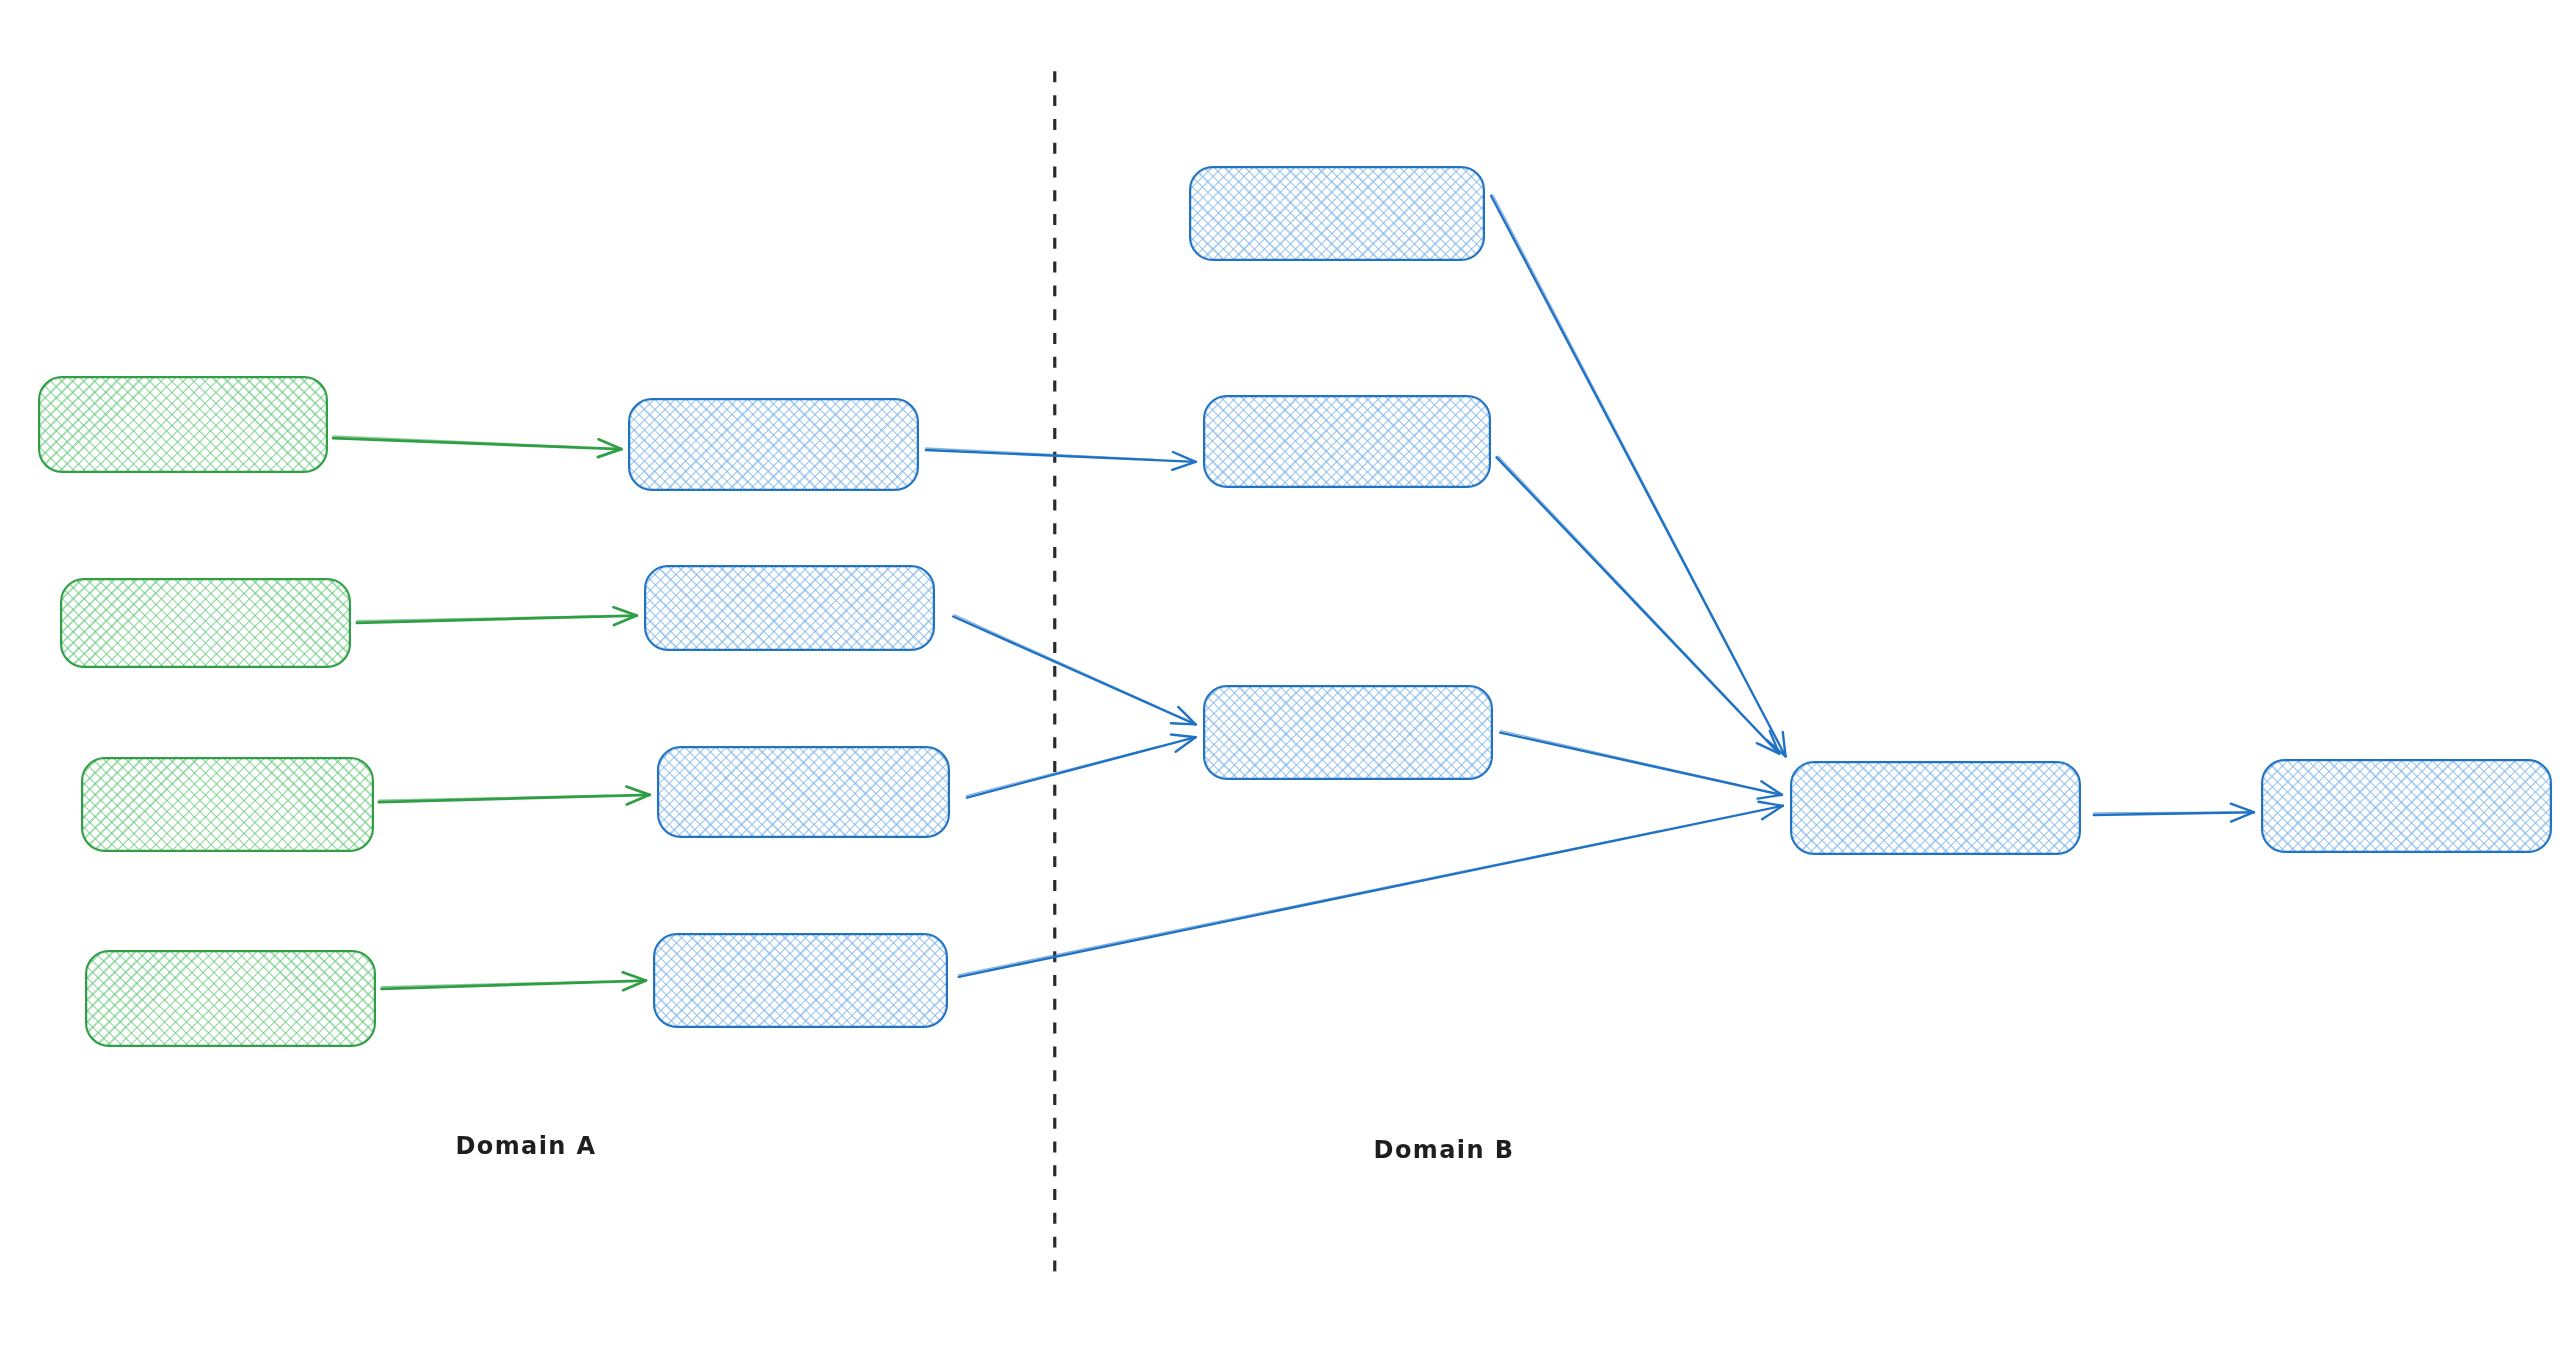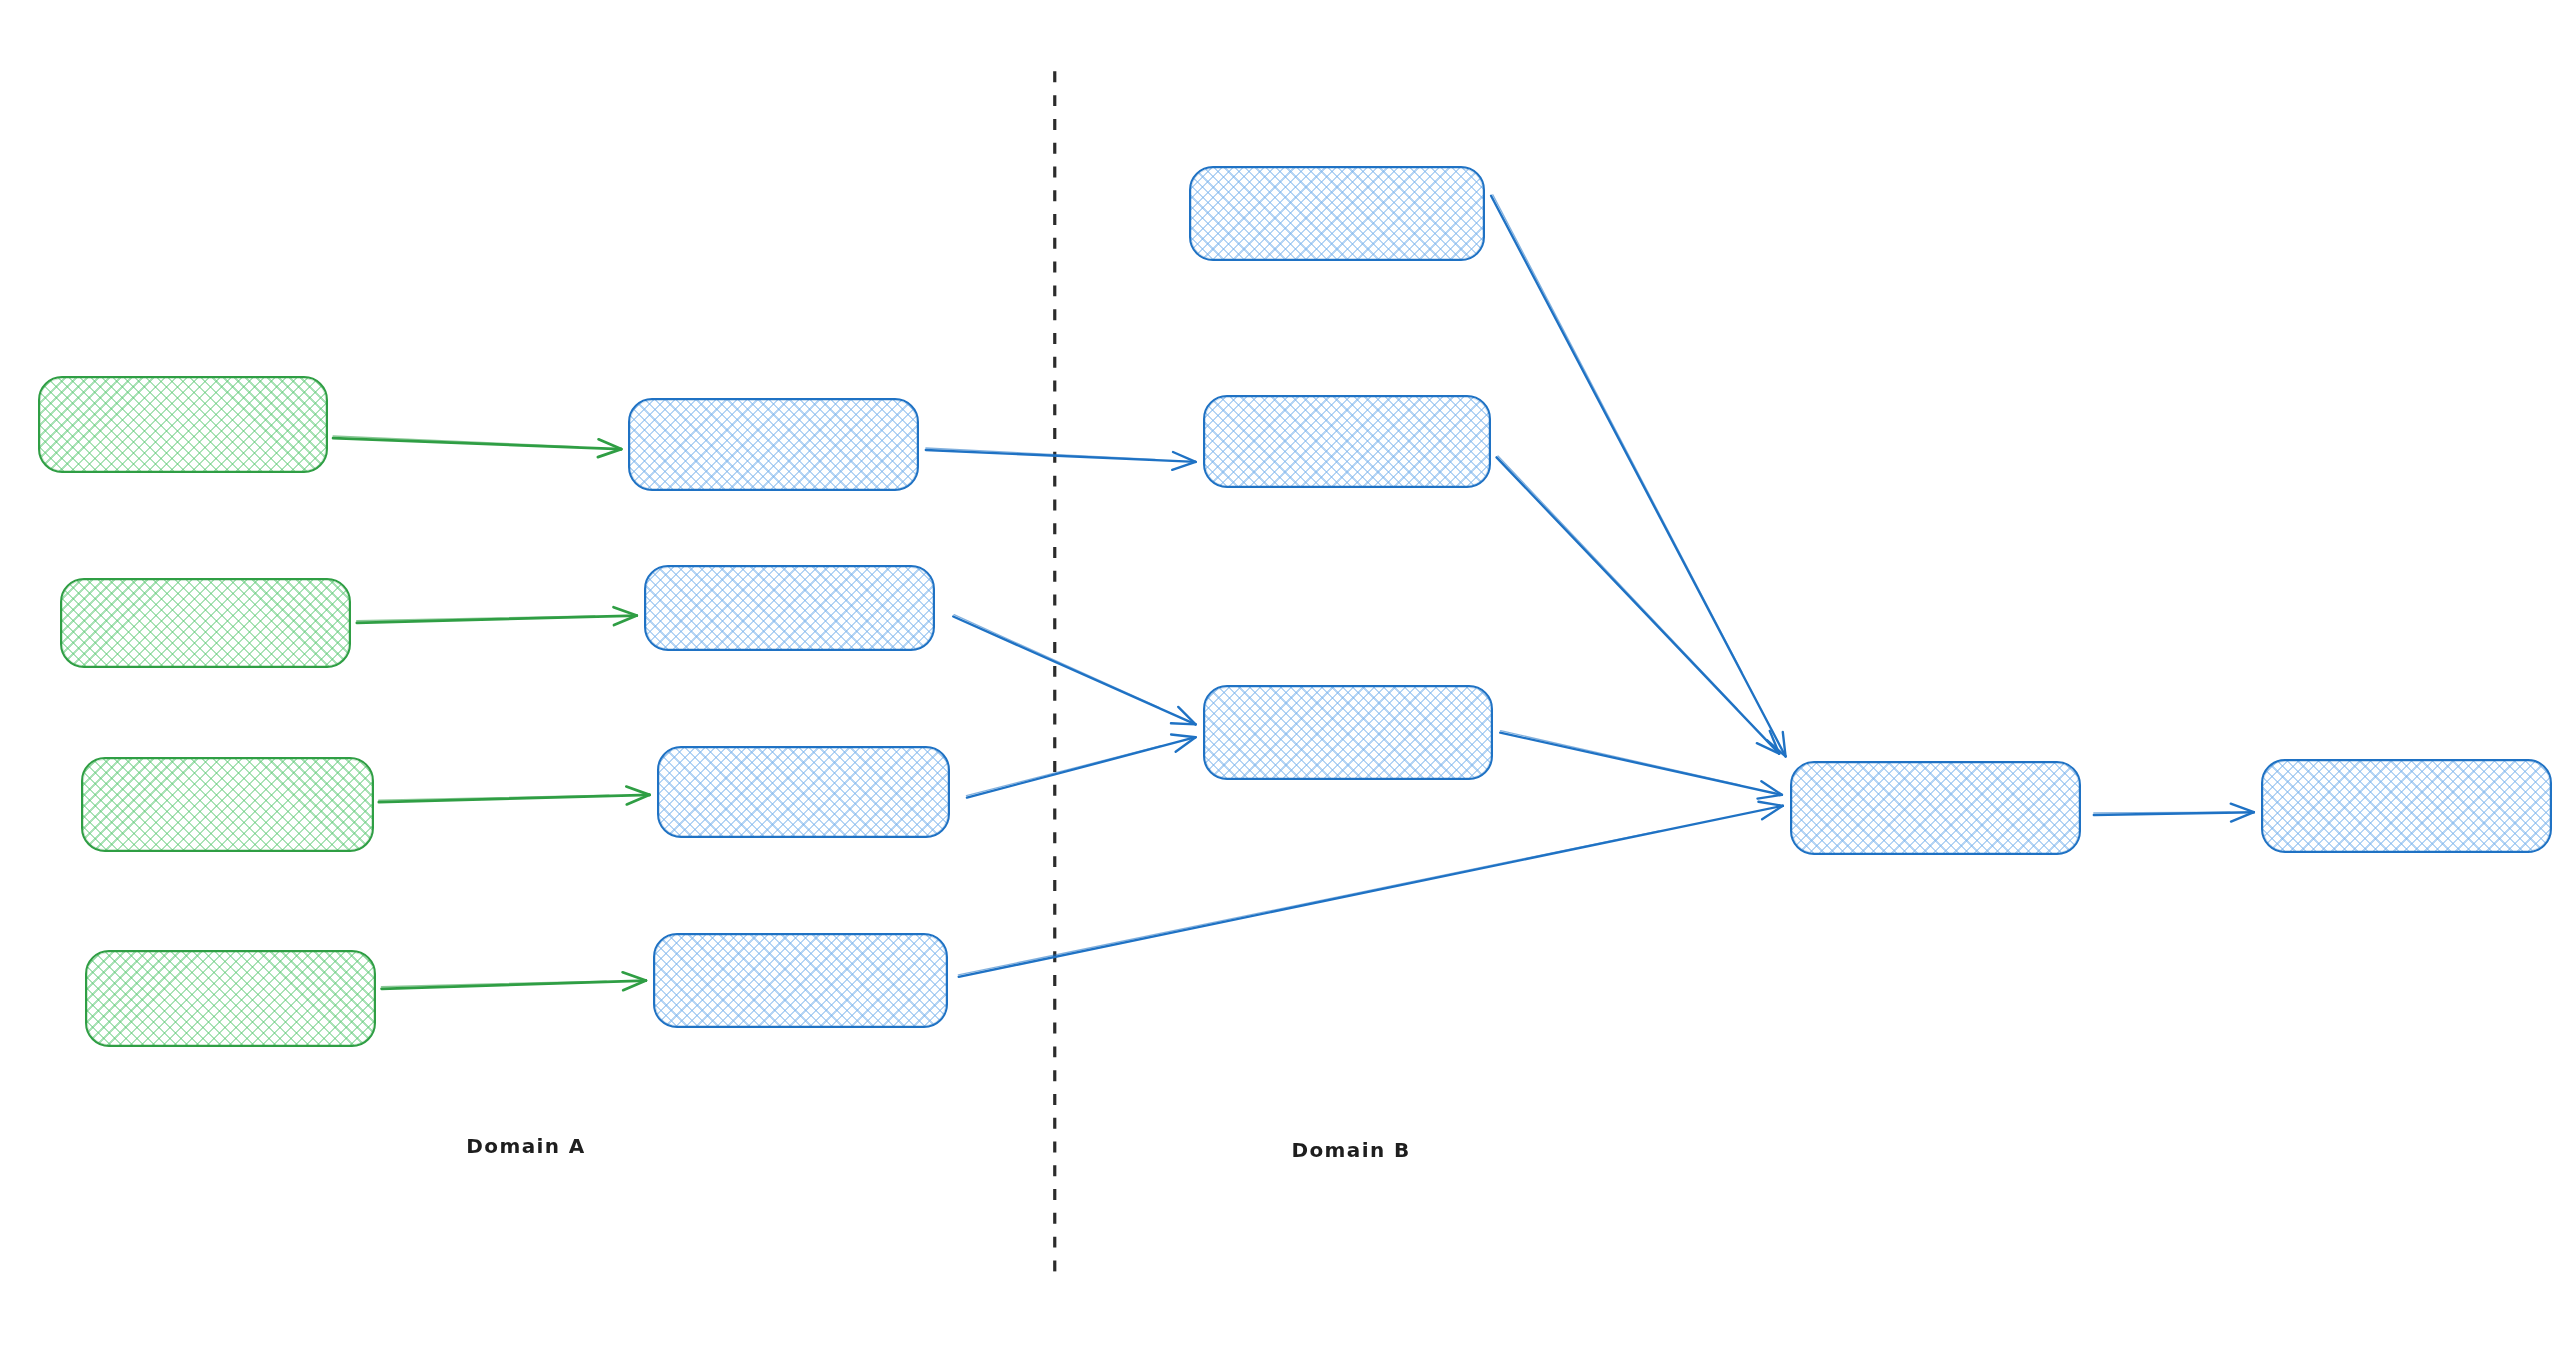--- a/index.html
+++ b/index.html
@@ -23,21 +23,21 @@
   }
   .node.blue{
     border:2.4px solid var(--blue-stroke);
     background-image:
       repeating-linear-gradient(45deg,  var(--blue-hatch) 0 1.6px, transparent 1.6px 7.3px),
       repeating-linear-gradient(-45deg, var(--blue-hatch) 0 1.6px, transparent 1.6px 7.3px);
     box-shadow: inset 0 0 0 0.9px rgba(31,114,196,.25);
   }
   .dlabel{
     position:absolute;transform:translate(-50%,-50%);
-    font-size:20px;font-weight:600;letter-spacing:1.4px;
+    font-size:24px;font-weight:600;letter-spacing:1.4px;
     color:var(--label-color);white-space:nowrap;
   }
 </style>
 </head>
 <body>
 
 <div id="canvas" style="width: 2576px; height: 1372px; background: rgb(255, 255, 255);">
   <svg id="arrow-layer" viewBox="0 0 2816 1500" xmlns="http://www.w3.org/2000/svg">
       <g>
         <line x1="1153" y1="78" x2="1153" y2="1400" stroke="#2b2b2b" stroke-width="3.5" stroke-dasharray="12 14" stroke-linecap="butt"></line>
@@ -110,21 +110,21 @@
       </g>
       <g>
         <line x1="2289" y1="891" x2="2464" y2="888" stroke="#1f72c4" stroke-width="2.6" stroke-linecap="round"></line>
         <line x1="2288.9622912547557" y1="888.8003231940733" x2="2437.7386873764267" y2="887.790096958222" stroke="#1f72c4" stroke-width="1.4300000000000002" stroke-linecap="round" opacity="0.55"></line>
         <line x1="2464" y1="888" x2="2438.9982114166223" y2="898.1936533015441" stroke="#1f72c4" stroke-width="2.6" stroke-linecap="round"></line>
         <line x1="2464" y1="888" x2="2438.6635080226115" y2="878.6692886509262" stroke="#1f72c4" stroke-width="2.6" stroke-linecap="round"></line>
       </g>
     </svg>
 
   <div class="dlabel" style="left: 526px; top: 1146px;">Domain A</div>
-  <div class="dlabel" style="left: 1351px; top: 1150px;">Domain B</div>
+  <div class="dlabel" style="left: 1444px; top: 1150px;">Domain B</div>
 <div class="node green" style="left: 38px; top: 376px; width: 290px; height: 97px;"></div>
     <div class="node green" style="left: 60px; top: 578px; width: 291px; height: 90px;"></div>
     <div class="node green" style="left: 81px; top: 757px; width: 293px; height: 95px;"></div>
     <div class="node green" style="left: 85px; top: 950px; width: 291px; height: 97px;"></div>
     <div class="node blue" style="left: 628px; top: 398px; width: 291px; height: 93px;"></div>
     <div class="node blue" style="left: 644px; top: 565px; width: 291px; height: 86px;"></div>
     <div class="node blue" style="left: 657px; top: 746px; width: 293px; height: 92px;"></div>
     <div class="node blue" style="left: 653px; top: 933px; width: 295px; height: 95px;"></div>
     <div class="node blue" style="left: 1189px; top: 166px; width: 296px; height: 95px;"></div>
     <div class="node blue" style="left: 1203px; top: 395px; width: 288px; height: 93px;"></div>

